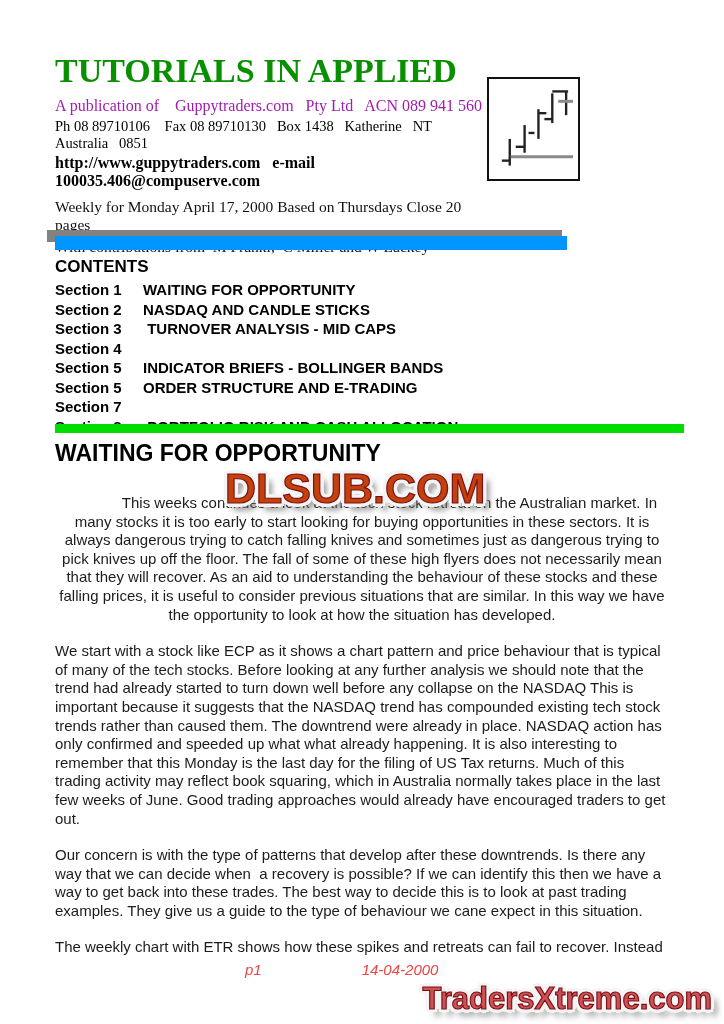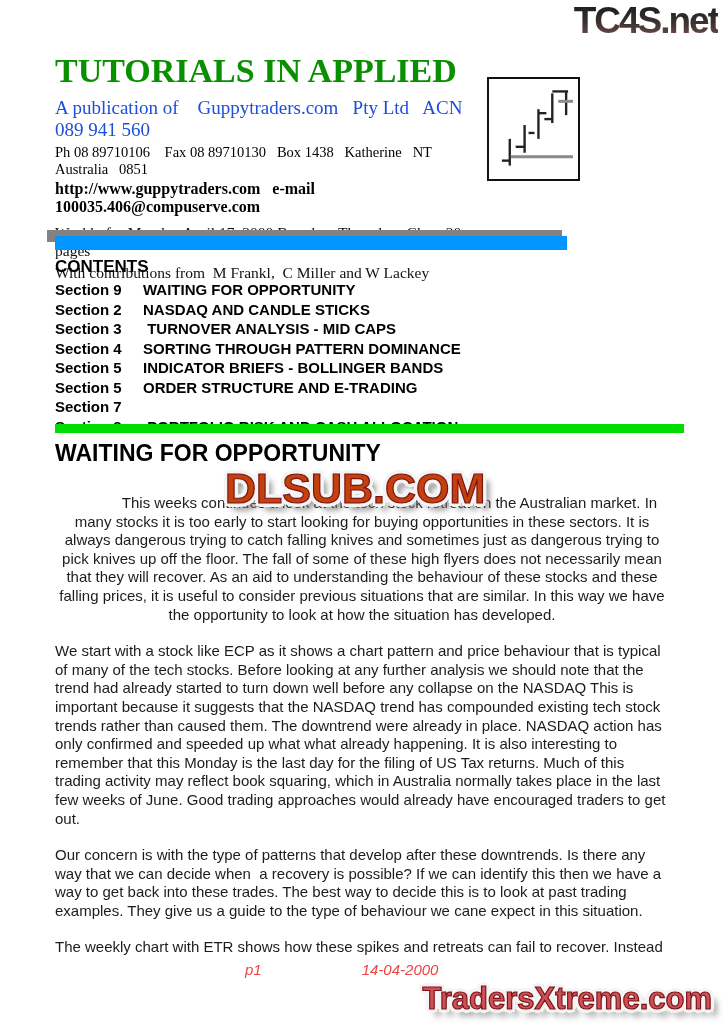--- a/index.html
+++ b/index.html
@@ -17,21 +17,21 @@
     font-family:"Liberation Sans", sans-serif; font-weight:bold;
     font-size:37px; letter-spacing:-2px;
     background:linear-gradient(180deg,#161616 0%,#3c3232 55%,#8a5353 100%);
     -webkit-background-clip:text; background-clip:text; color:transparent;
   }
   .masthead { position:absolute; left:55px; top:52px; width:430px; }
   .doc-title {
     font-family:"Liberation Serif", serif; font-weight:bold;
     font-size:34px; line-height:38px; color:#089000; letter-spacing:0px;
   }
-  .pub-line1 { margin-top:7px;  font-family:"Liberation Serif", serif; font-size:19px; color:#1d4ed8; }
+  .pub-line1 { margin-top:7px;  font-family:"Liberation Serif", serif; font-size:16px; color:#a21caf; }
   .pub-line2 { margin-top:3px;  font-family:"Liberation Serif", serif; font-size:14.5px; color:#000; }
   .pub-line3 { margin-top:2px;  font-family:"Liberation Serif", serif; font-size:16px; font-weight:bold; color:#000; }
   .issue-line { margin-top:8px; font-family:"Liberation Serif", serif; font-size:15.5px; color:#111; }
   .contrib-line { margin-top:4px; font-family:"Liberation Serif", serif; font-size:15.5px; color:#111; }
 
   .chart-box {
     position:absolute; left:487px; top:77px; width:93px; height:104px;
     border:2px solid #111; background:#fff;
   }
   .chart-box svg { width:100%; height:100%; }
@@ -75,21 +75,20 @@
   .traders-logo {
     position:absolute; right:12px; top:981px;
     font-size:31px; color:#cd5257;
   }
 </style>
 </head>
 <body>
 
 <div class="page">
 
-  <div class="tc4s-logo">TC4S.net</div>
 
   <div class="masthead">
     <div class="doc-title">
       <div>TUTORIALS IN APPLIED</div>
     </div>
     <div class="pub-line1 pre">A publication of    Guppytraders.com   Pty Ltd   ACN 089 941 560</div>
     <div class="pub-line2 pre">Ph 08 89710106    Fax 08 89710130   Box 1438   Katherine   NT   Australia   0851</div>
     <div class="pub-line3 pre">http://www.guppytraders.com   e-mail 100035.406@compuserve.com</div>
     <div class="issue-line pre">Weekly for Monday April 17, 2000 Based on Thursdays Close 20 pages</div>
     <div class="contrib-line pre">With contributions from  M Frankl,  C Miller and W Lackey</div>
@@ -118,34 +117,33 @@
   </div>
 
   <div class="divider-blue-wrap">
     <div class="divider-gray"></div>
     <div class="divider-blue"></div>
   </div>
 
   <div class="contents">
     <div class="contents-heading">CONTENTS</div>
     <div class="section-row">
-      <span class="section-label">Section 9</span>
+      <span class="section-label">Section 1</span>
       <span class="pre">WAITING FOR OPPORTUNITY</span>
     </div>
     <div class="section-row">
       <span class="section-label">Section 2</span>
       <span class="pre">NASDAQ AND CANDLE STICKS</span>
     </div>
     <div class="section-row">
       <span class="section-label">Section 3</span>
       <span class="pre"> TURNOVER ANALYSIS - MID CAPS</span>
     </div>
     <div class="section-row">
       <span class="section-label">Section 4</span>
-      <span class="pre">SORTING THROUGH PATTERN DOMINANCE</span>
     </div>
     <div class="section-row">
       <span class="section-label">Section 5</span>
       <span class="pre">INDICATOR BRIEFS - BOLLINGER BANDS</span>
     </div>
     <div class="section-row">
       <span class="section-label">Section 5</span>
       <span class="pre">ORDER STRUCTURE AND E-TRADING</span>
     </div>
     <div class="section-row">

